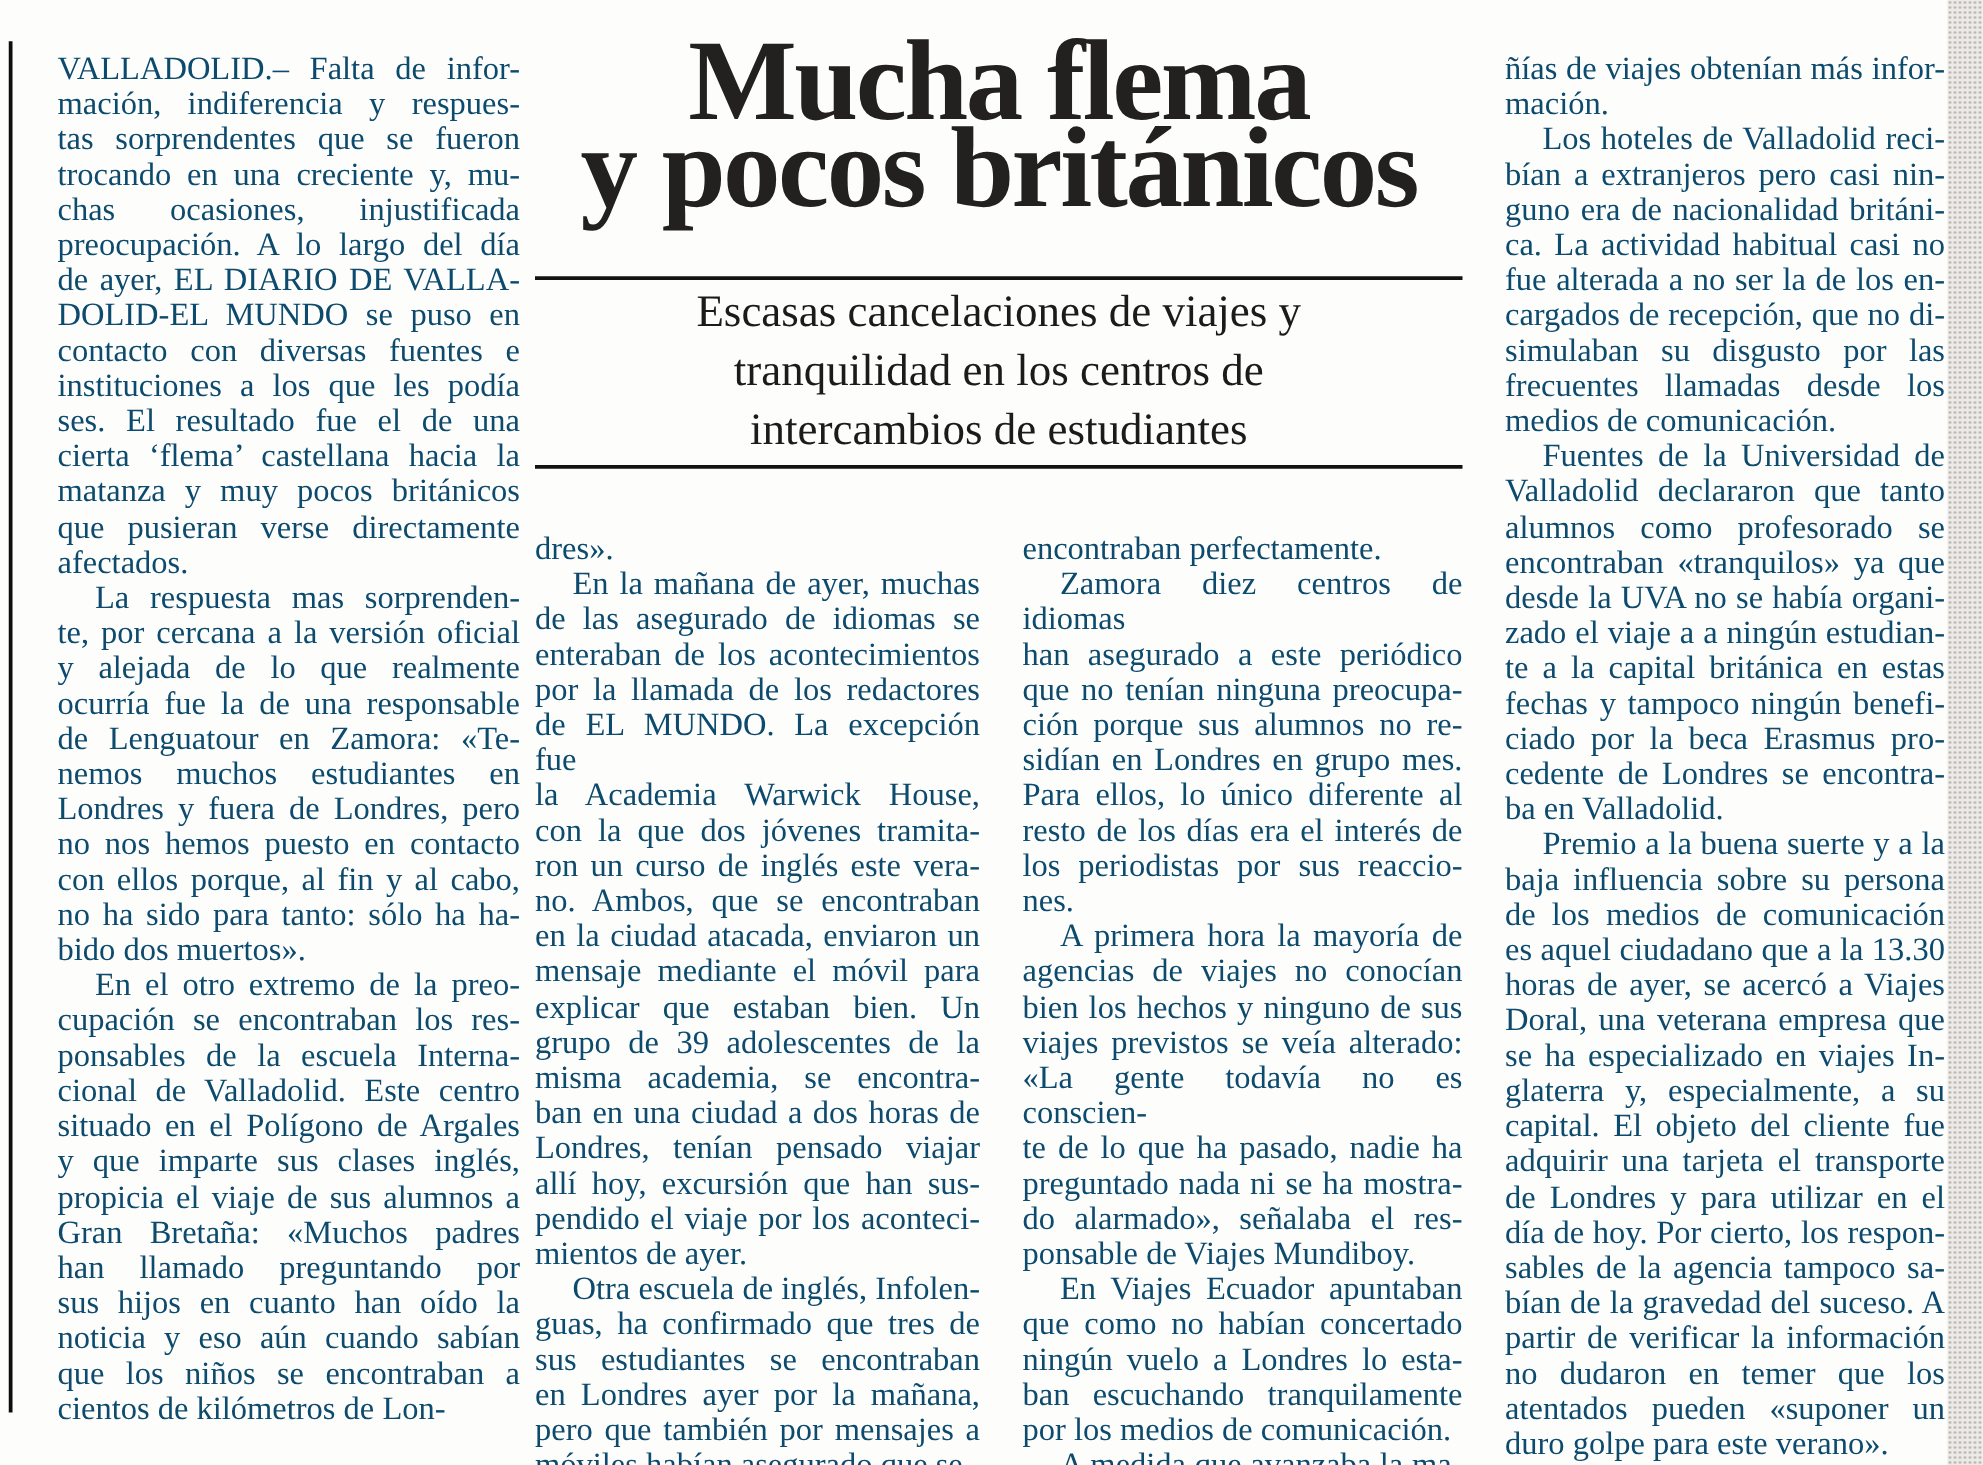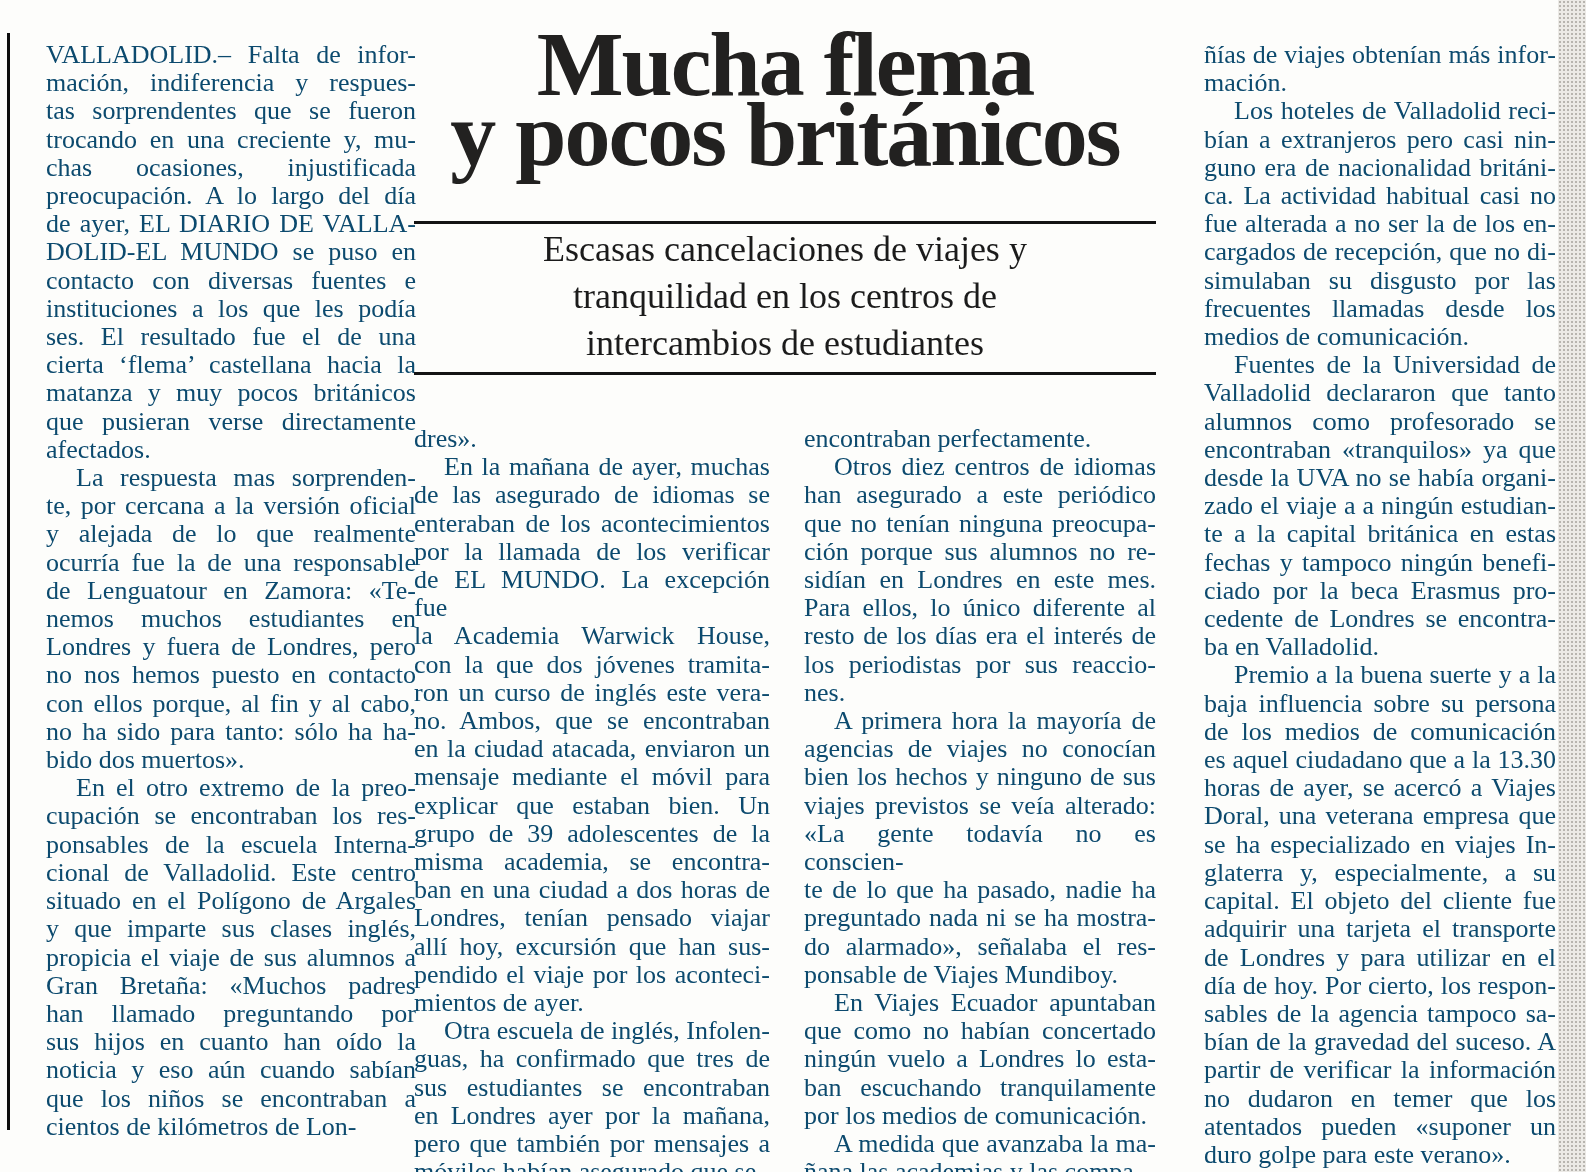--- a/index.html
+++ b/index.html
@@ -21,21 +21,21 @@
     background-image:radial-gradient(circle,#b7b4ae 0.7px, rgba(0,0,0,0) 1.3px);
     background-size:4px 4px;
   }
   .textcol{
     font-size:26px;
     line-height:28.2px;
     color:#0c4a6e;
   }
   .col1{position:absolute;left:46px;top:41px;width:370px;}
   .col4{position:absolute;left:1204px;top:41px;width:352px;}
-  .center{position:absolute;left:414px;top:0;width:742px;height:1172px;}
+  .center{position:absolute;left:428px;top:0;width:742px;height:1172px;}
   .headline{
     position:absolute;top:29px;left:0;width:100%;margin:0;
     text-align:center;
     font-size:92px;line-height:70px;font-weight:bold;
     letter-spacing:-2px;
     color:#222120;
   }
   .headline span{display:block;}
   .rule{position:absolute;left:0;width:100%;height:3px;background:#131313;}
   .rule1{top:221px;}
@@ -137,21 +137,21 @@
 
       <div class="center-cols">
         <section class="textcol col2">
             <div class="para">
               <div class="line last">dres».</div>
             </div>
             <div class="para">
               <div class="line first">En la mañana de ayer, muchas</div>
               <div class="line">de las asegurado de idiomas se</div>
               <div class="line">enteraban de los acontecimientos</div>
-              <div class="line">por la llamada de los verificar</div>
+              <div class="line">por la llamada de los redactores</div>
               <div class="line">de EL MUNDO. La excepción fue</div>
               <div class="line">la Academia Warwick House,</div>
               <div class="line">con la que dos jóvenes tramita-</div>
               <div class="line">ron un curso de inglés este vera-</div>
               <div class="line">no. Ambos, que se encontraban</div>
               <div class="line">en la ciudad atacada, enviaron un</div>
               <div class="line">mensaje mediante el móvil para</div>
               <div class="line">explicar que estaban bien. Un</div>
               <div class="line">grupo de 39 adolescentes de la</div>
               <div class="line">misma academia, se encontra-</div>
@@ -168,25 +168,25 @@
               <div class="line">en Londres ayer por la mañana,</div>
               <div class="line">pero que también por mensajes a</div>
               <div class="line last">móviles habían asegurado que se</div>
             </div>
           </section>
         <section class="textcol col3">
             <div class="para">
               <div class="line last">encontraban perfectamente.</div>
             </div>
             <div class="para">
-              <div class="line first">Otros diez centros de idiomas</div>
+              <div class="line first">Zamora diez centros de idiomas</div>
               <div class="line">han asegurado a este periódico</div>
               <div class="line">que no tenían ninguna preocupa-</div>
               <div class="line">ción porque sus alumnos no re-</div>
-              <div class="line">sidían en Londres en este mes.</div>
+              <div class="line">sidían en Londres en grupo mes.</div>
               <div class="line">Para ellos, lo único diferente al</div>
               <div class="line">resto de los días era el interés de</div>
               <div class="line">los periodistas por sus reaccio-</div>
               <div class="line last">nes.</div>
             </div>
             <div class="para">
               <div class="line first">A primera hora la mayoría de</div>
               <div class="line">agencias de viajes no conocían</div>
               <div class="line">bien los hechos y ninguno de sus</div>
               <div class="line">viajes previstos se veía alterado:</div>

